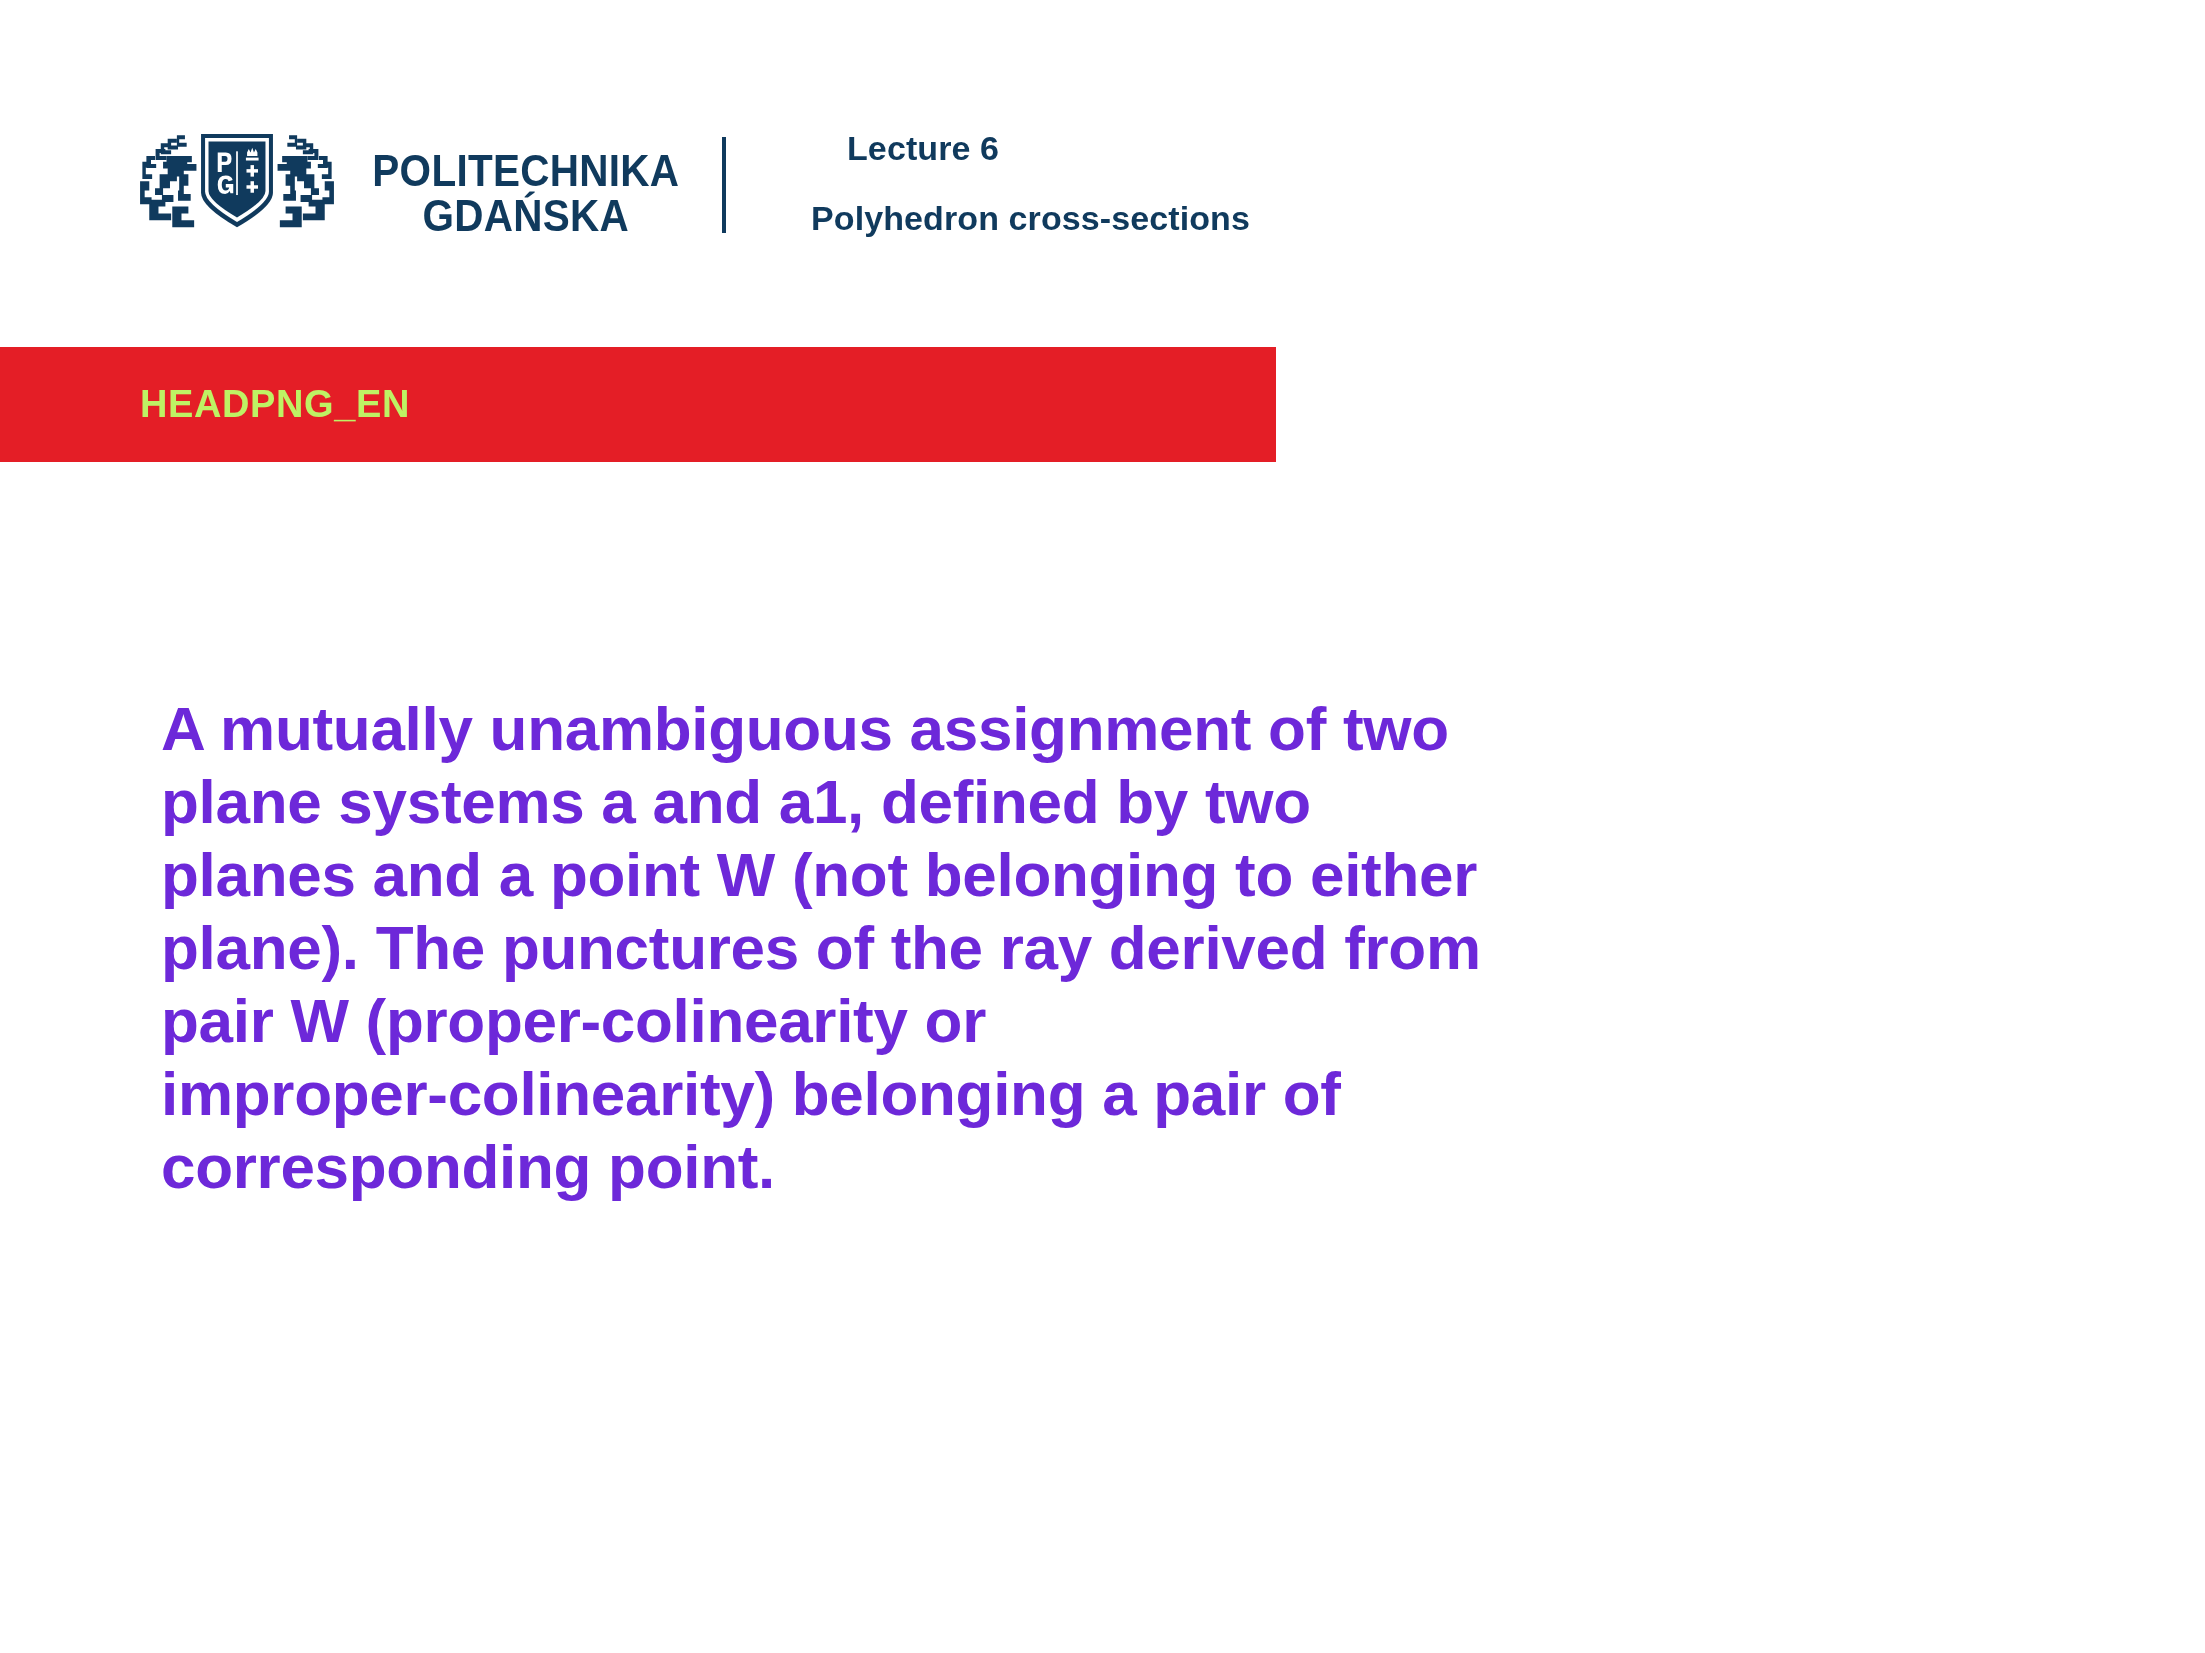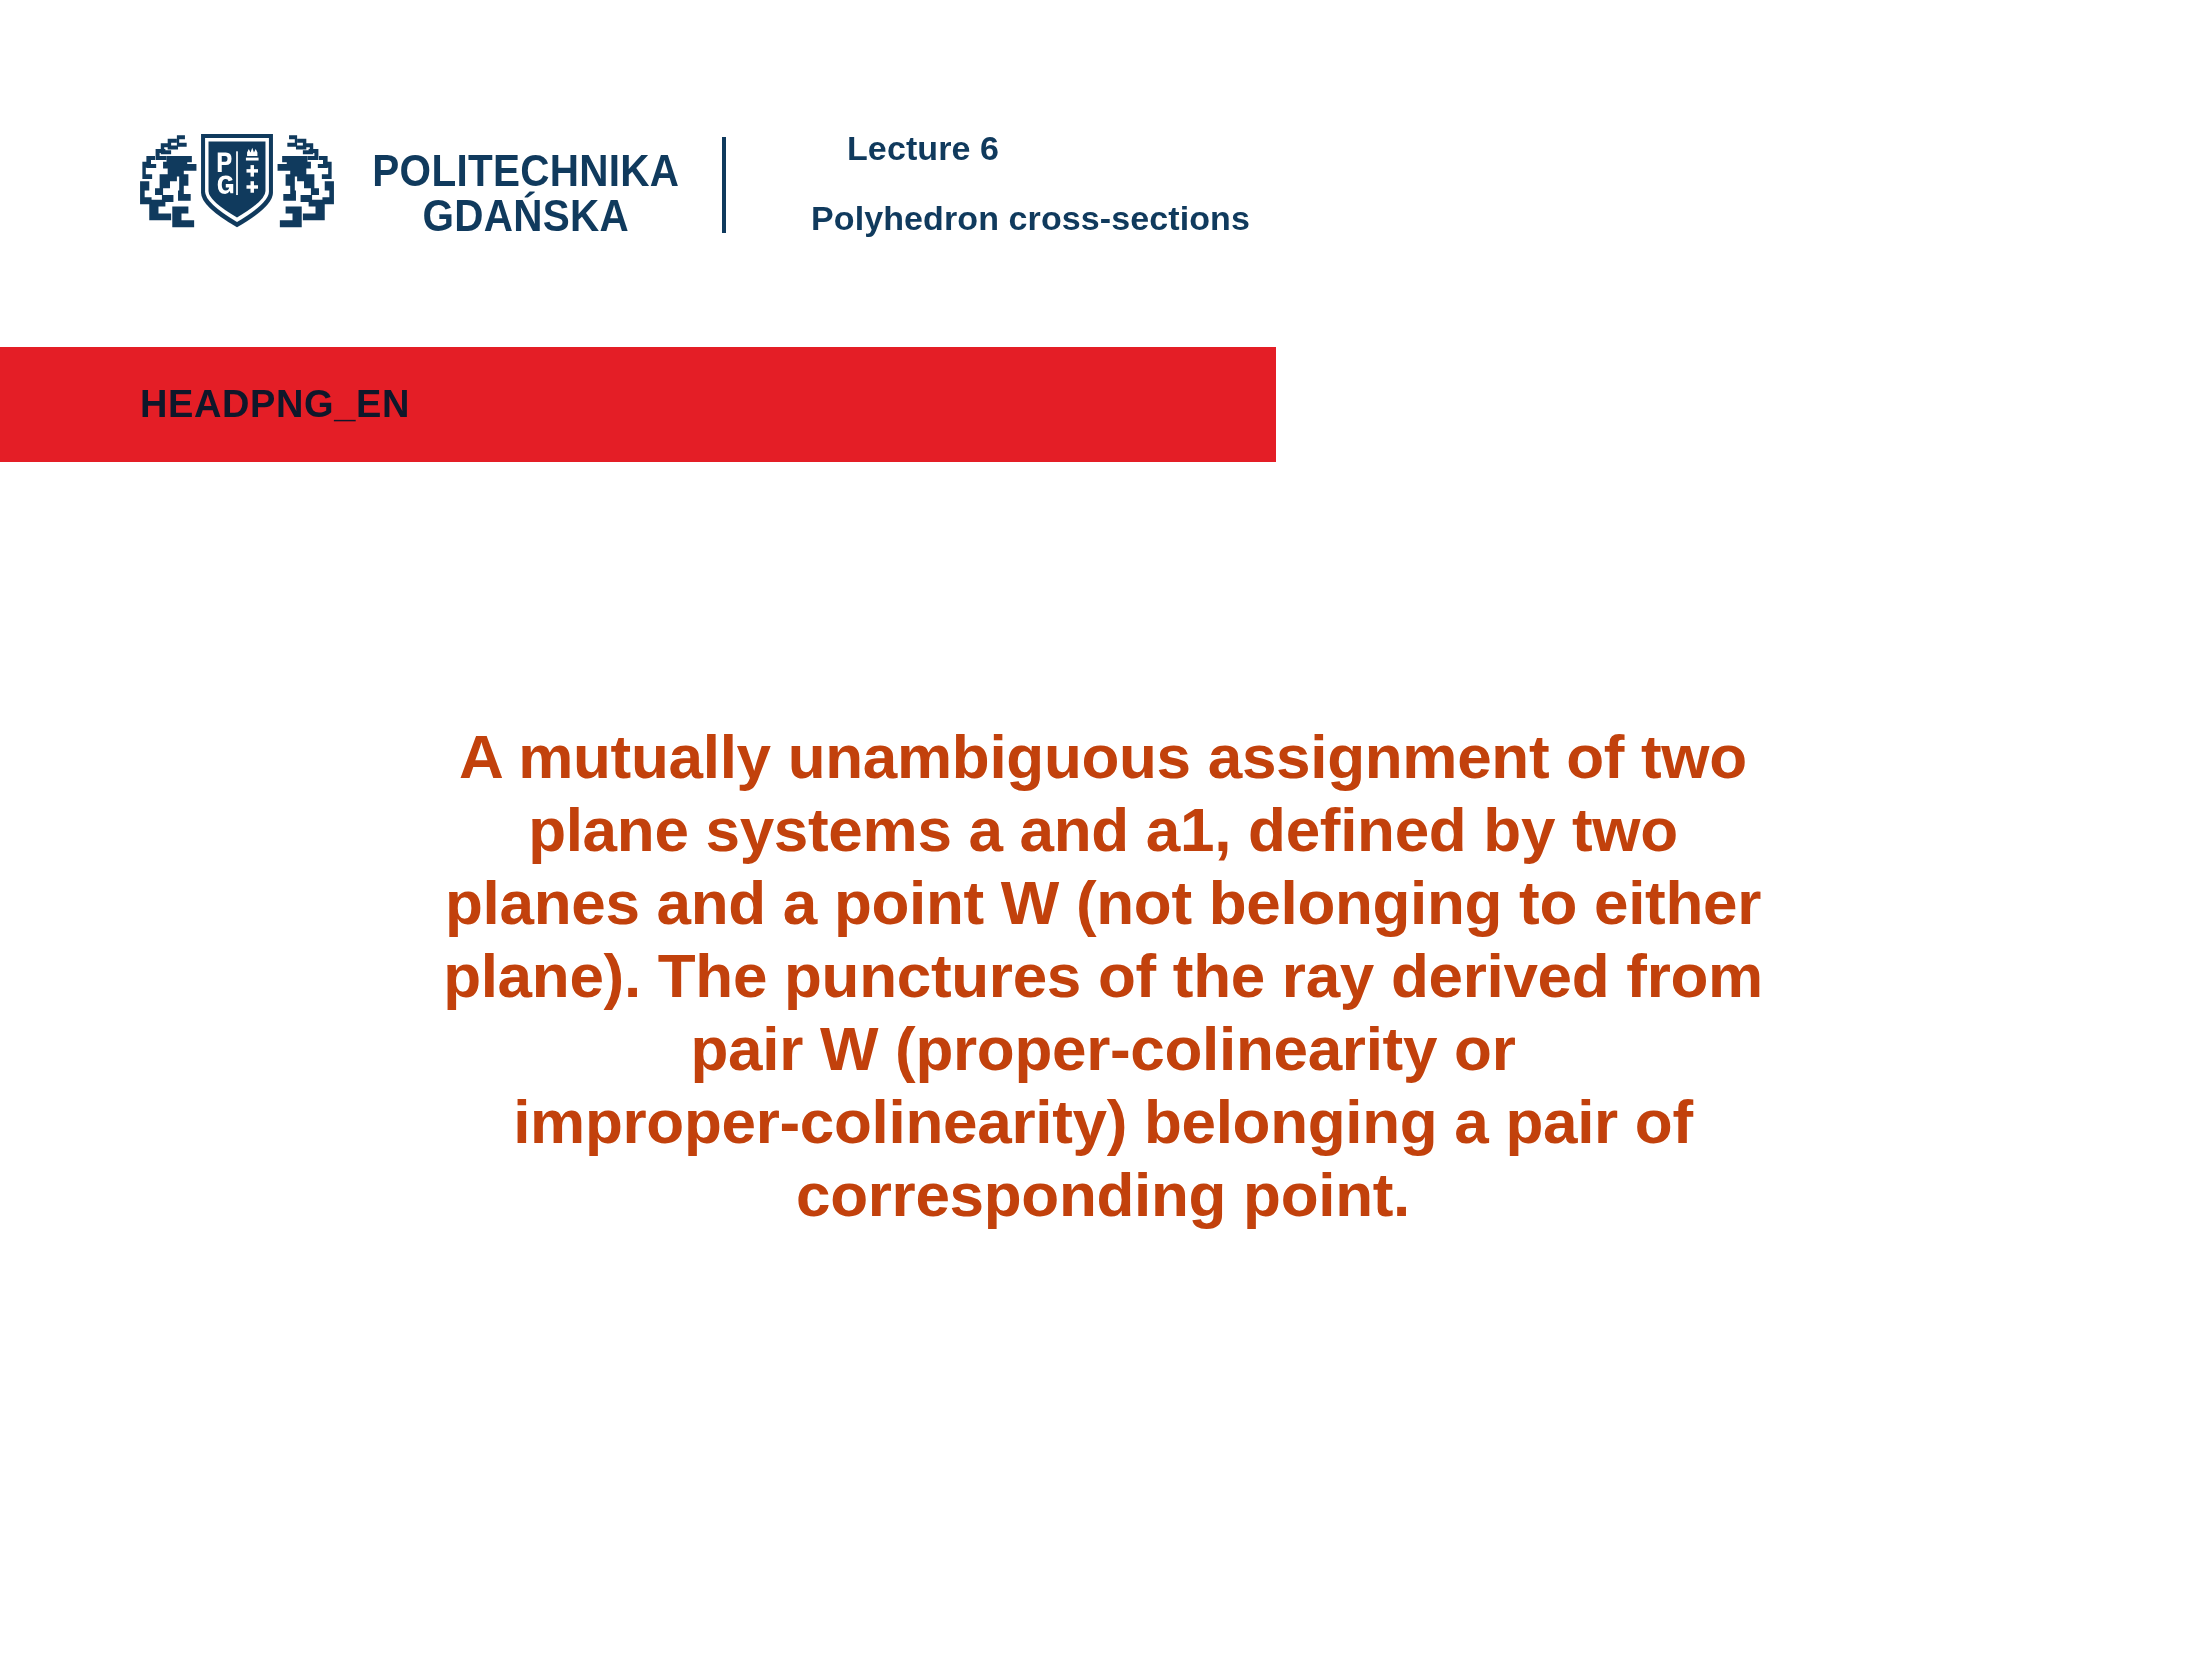--- a/index.html
+++ b/index.html
@@ -88,40 +88,39 @@
     left: 0;
     top: 347px;
     width: 1276px;
     height: 115px;
     background: #E41E26;
     display: flex;
     align-items: center;
   }
   .red-banner-label {
     margin-left: 140px;
-    color: #0f172a;
+    color: #bef264;
     font-size: 38px;
     font-weight: 700;
     letter-spacing: 0.6px;
     white-space: nowrap;
   }
 
   
   .body-text {
     position: absolute;
     left: 161px;
     top: 692px;
     width: 1884px;
-    text-align: center;
-    color: #c2410c;
+    text-align: left;
+    color: #6d28d9;
     font-size: 62px;
     font-weight: 700;
     line-height: 73px;
     letter-spacing: -0.3px;
-    margin-top: 28px;
   }
   .body-text .tline {
     display: block;
     white-space: nowrap;
   }
 </style>
 </head>
 <body>
 
 <div class="header">

